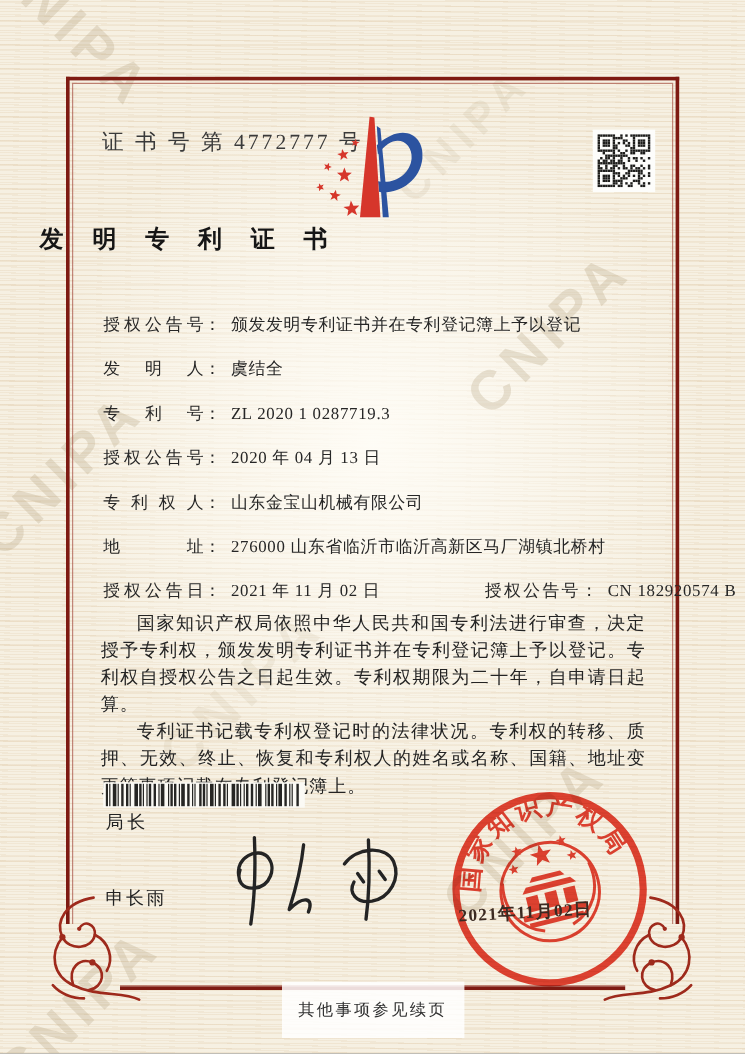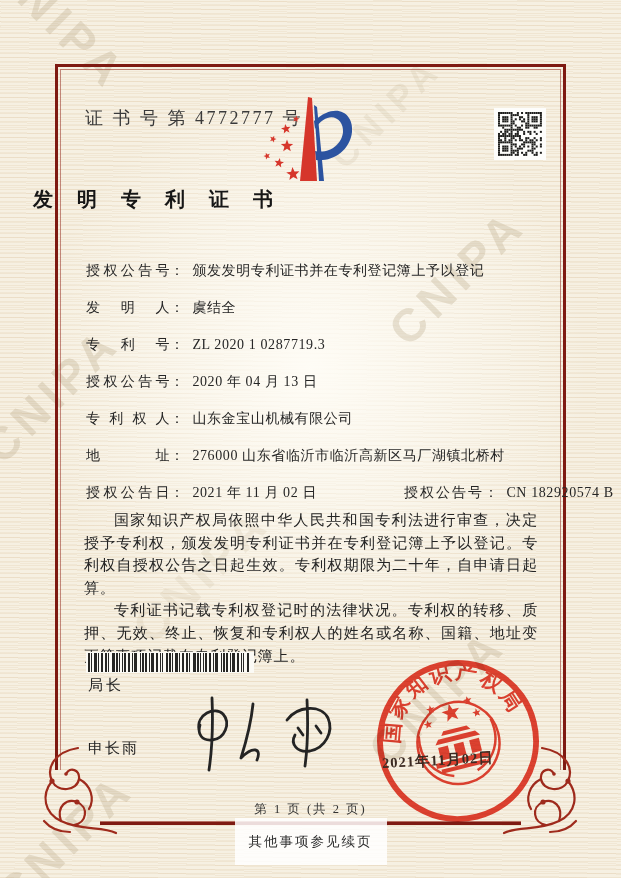--- a/index.html
+++ b/index.html
@@ -479,16 +479,15 @@
       <rect x="65" y="88" width="10" height="13"></rect>
       <rect x="81" y="88" width="10" height="13"></rect>
       <rect x="97" y="88" width="10" height="13"></rect>
       <rect x="59" y="103" width="54" height="5"></rect>
       <rect x="63" y="110" width="46" height="4"></rect>
       <path d="M49,72 C44,96 56,113 74,119 M123,72 C128,96 116,113 98,119" fill="none" stroke="#e23726" stroke-width="2.5"></path>
     </g>
   </svg>
   <div class="seal-date">2021年11月02日</div>
 
-  <div class="page-no">第 1 页 (共 2 页)</div>
   <div class="cont-note"><span>其他事项参见续页</span></div>
 
 </div>
 
 </body></html>

